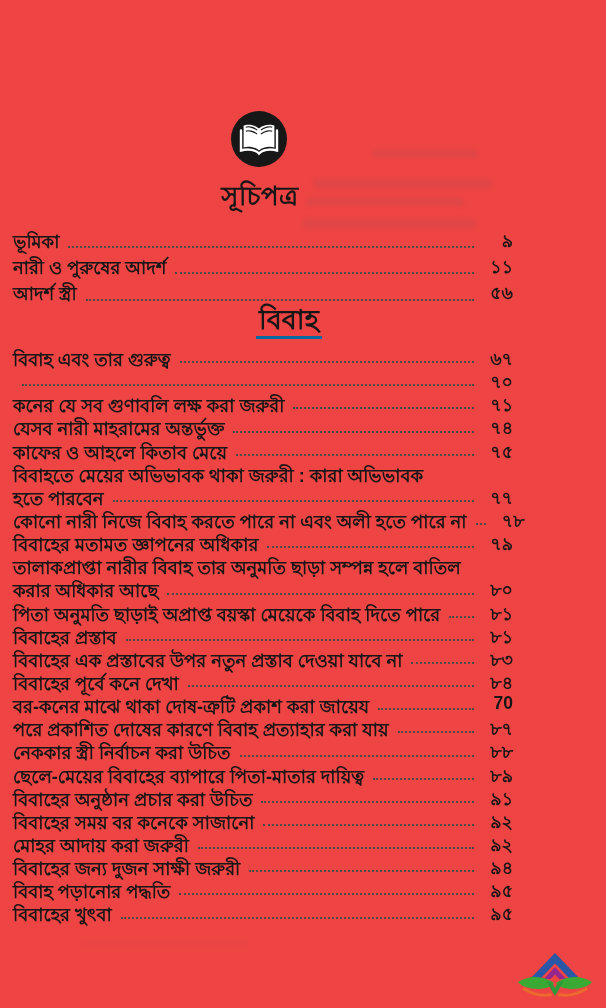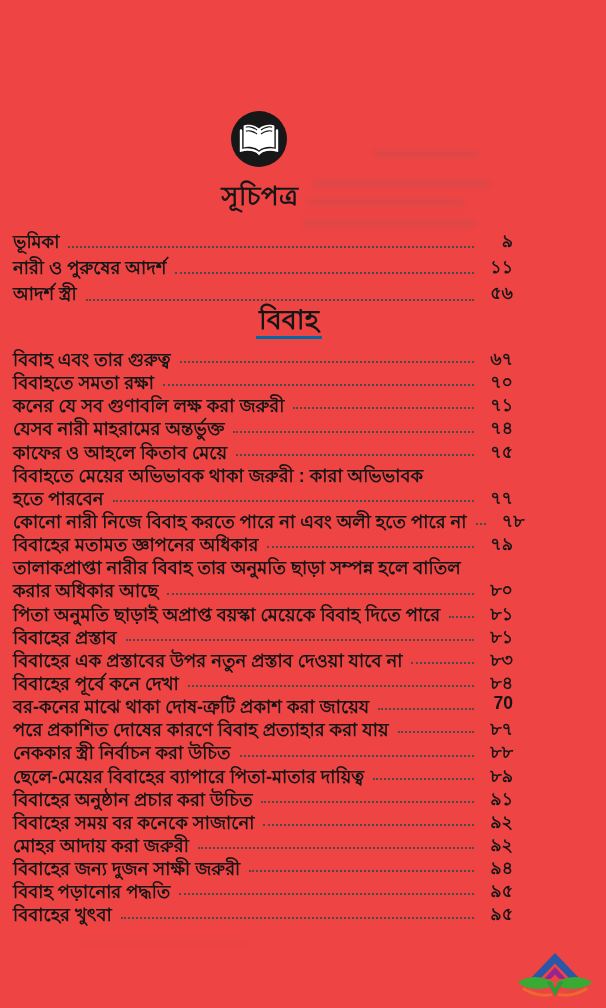--- a/index.html
+++ b/index.html
@@ -142,21 +142,20 @@
     <span class="section-heading">বিবাহ</span>
   </div>
 
   <div id="section-list" class="toc-col">
       <div class="toc-row">
         <span class="toc-title">বিবাহ এবং তার গুরুত্ব</span>
         <span class="toc-dots"></span>
         <span class="toc-page">৬৭</span>
       </div>
       <div class="toc-row">
-        <span class="toc-title">বিবাহতে সমতা রক্ষা</span>
         <span class="toc-dots"></span>
         <span class="toc-page">৭০</span>
       </div>
       <div class="toc-row">
         <span class="toc-title">কনের যে সব গুণাবলি লক্ষ করা জরুরী</span>
         <span class="toc-dots"></span>
         <span class="toc-page">৭১</span>
       </div>
       <div class="toc-row">
         <span class="toc-title">যেসব নারী মাহরামের অন্তর্ভুক্ত</span>

